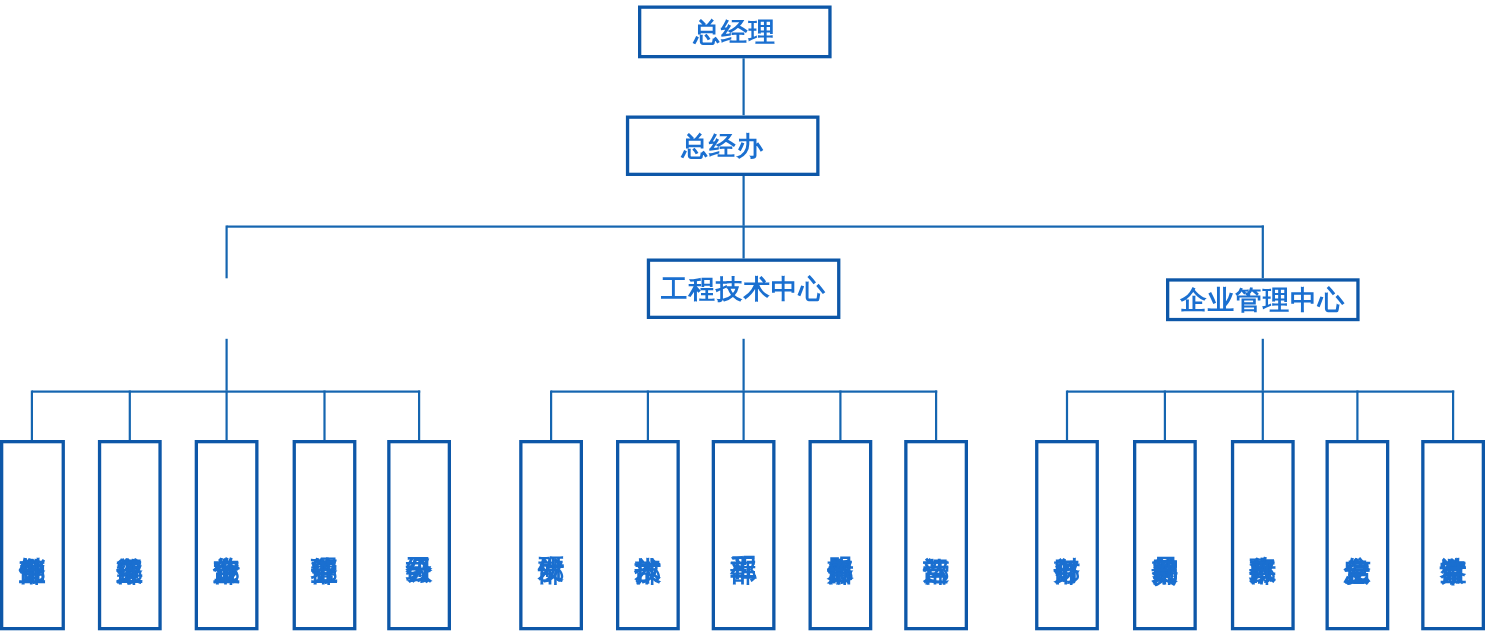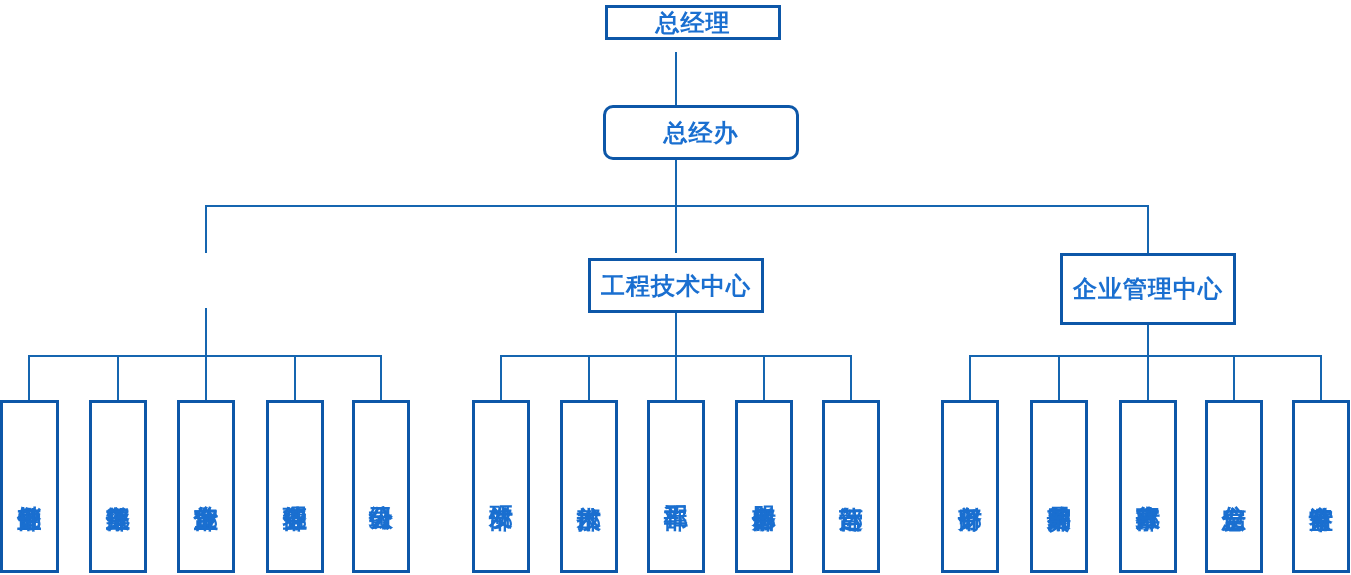--- a/index.html
+++ b/index.html
@@ -66,26 +66,26 @@
   <div class="line" style="left:850px; top:355px; width:2px; height:45px;"></div>
 
   <div class="line" style="left:1147px; top:308px; width:2px; height:47px;"></div>
   <div class="line" style="left:970px; top:355px; width:352px; height:2px;"></div>
   <div class="line" style="left:969px; top:355px; width:2px; height:45px;"></div>
   <div class="line" style="left:1058px; top:355px; width:2px; height:45px;"></div>
   <div class="line" style="left:1147px; top:355px; width:2px; height:45px;"></div>
   <div class="line" style="left:1233px; top:355px; width:2px; height:45px;"></div>
   <div class="line" style="left:1320px; top:355px; width:2px; height:45px;"></div>
 
-  <div class="node" style="left:605px; top:5px; width:176px; height:35px;">总经理</div>
+  <div class="node" style="left:580px; top:5px; width:176px; height:48px;">总经理</div>
 
-  <div class="node" style="left:603px; top:105px; width:196px; height:55px;border-radius:10px;">总经办</div>
+  <div class="node" style="left:569px; top:105px; width:176px; height:55px;">总经办</div>
 
-  <div class="node" style="left:588px; top:258px; width:176px; height:55px;">工程技术中心</div>
-  <div class="node" style="left:1060px; top:253px; width:176px; height:72px;">企业管理中心</div>
+  <div class="node" style="left:588px; top:235px; width:176px; height:55px;">工程技术中心</div>
+  <div class="node" style="left:1060px; top:253px; width:176px; height:39px;">企业管理中心</div>
 
   <div class="node vnode" style="left:0px; top:400px; width:59px; height:173px;">直销业务部</div>
   <div class="node vnode" style="left:89px; top:400px; width:58px; height:173px;">渠道业务部</div>
   <div class="node vnode" style="left:177px; top:400px; width:58px; height:173px;">企业宣传部</div>
   <div class="node vnode" style="left:266px; top:400px; width:58px; height:173px;">业务管理部</div>
   <div class="node vnode" style="left:352px; top:400px; width:58px; height:173px;">分公司级</div>
 
   <div class="node vnode" style="left:472px; top:400px; width:58px; height:173px;">研发部</div>
   <div class="node vnode" style="left:560px; top:400px; width:58px; height:173px;">技术部</div>
   <div class="node vnode" style="left:647px; top:400px; width:58px; height:173px;">工程部</div>

